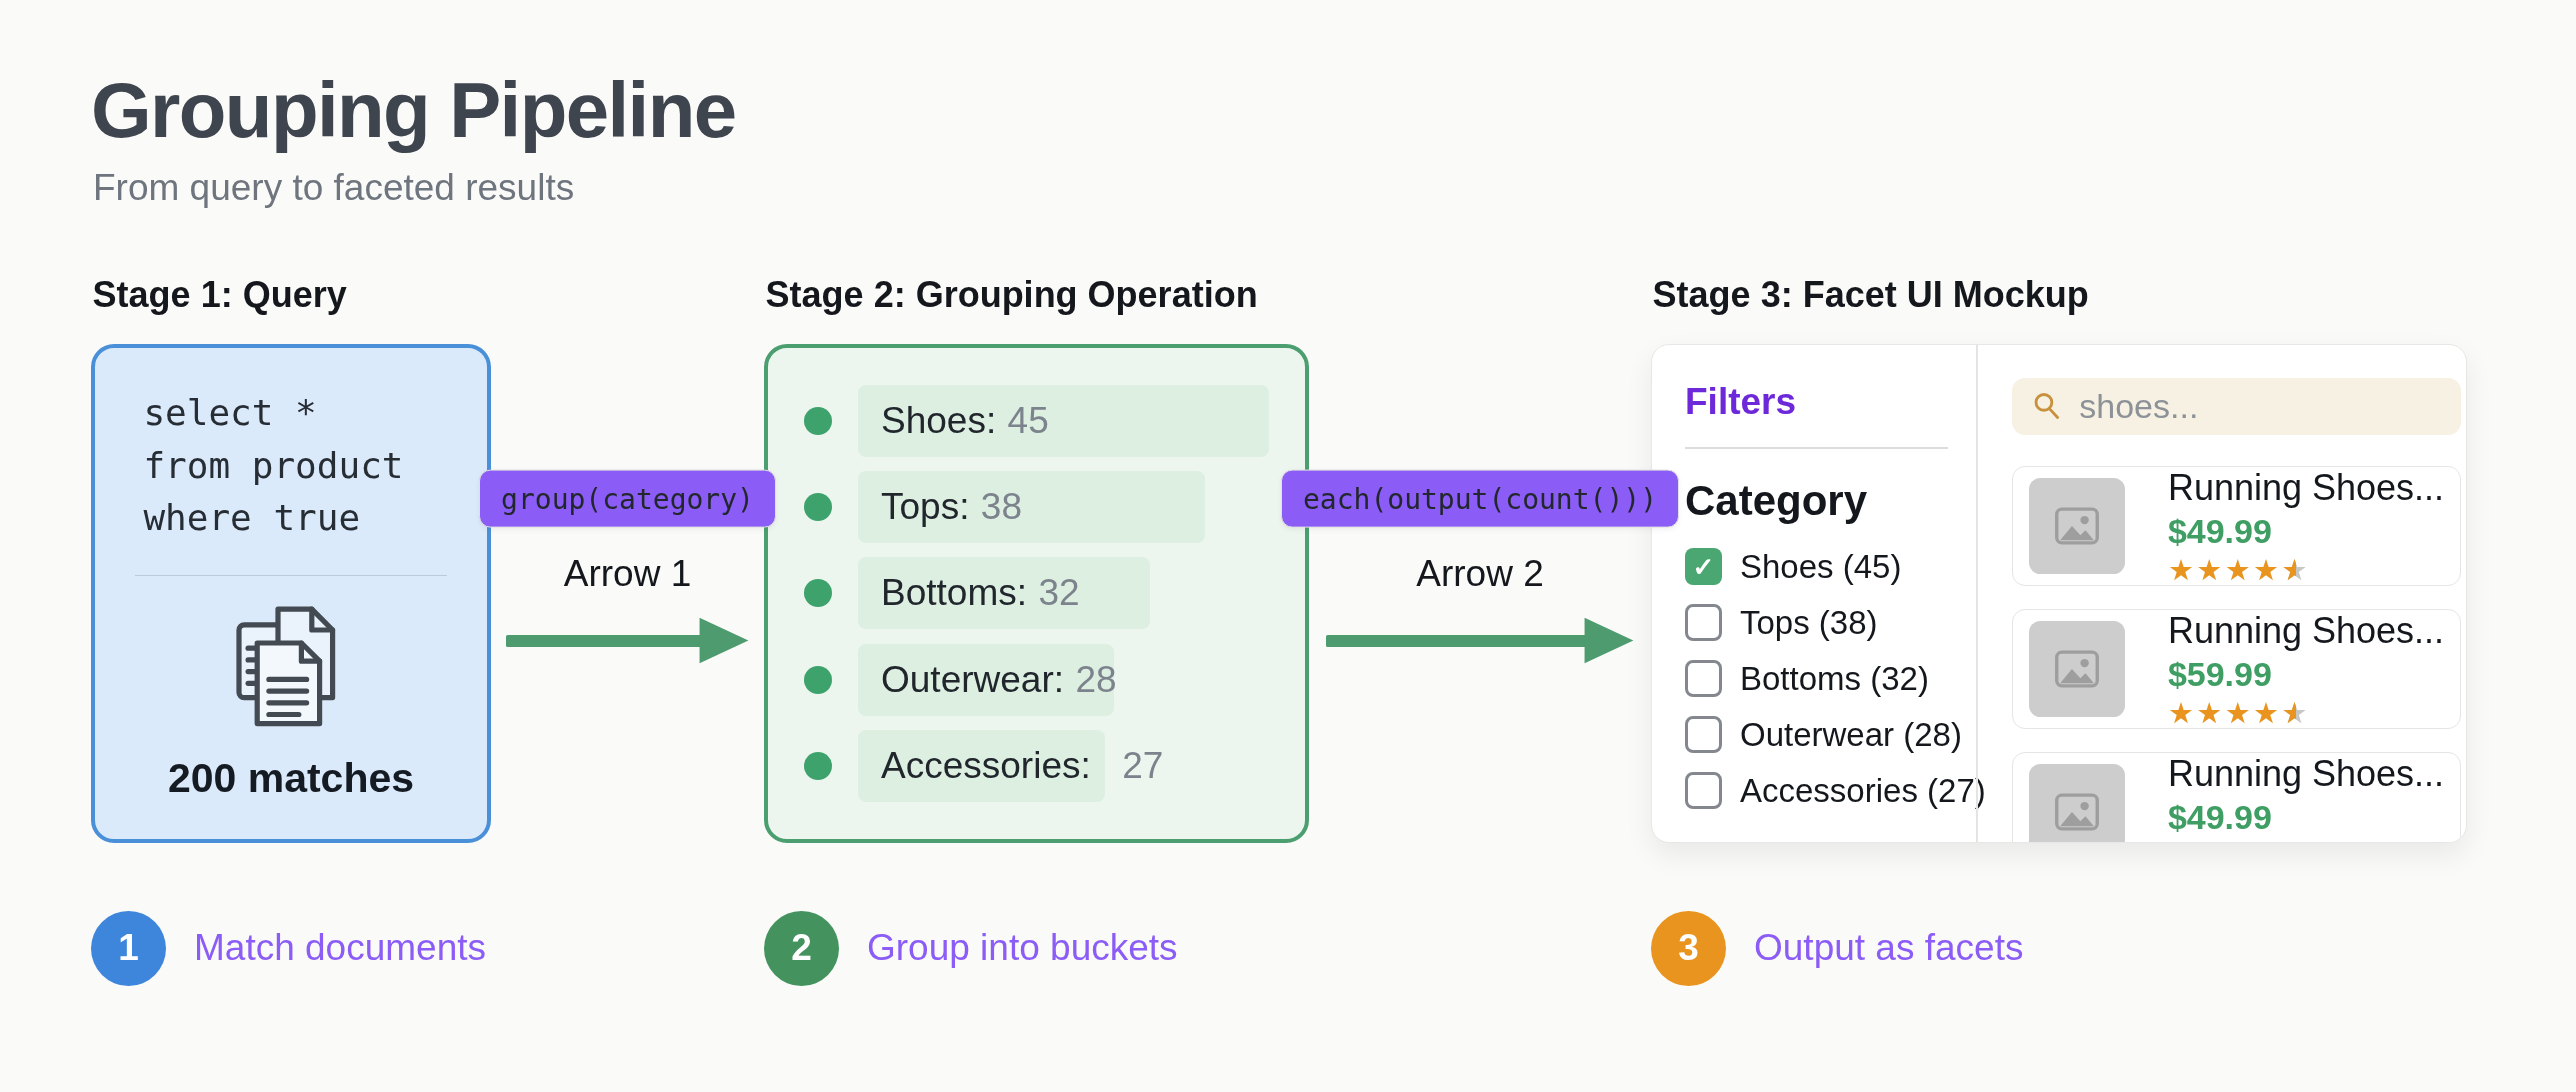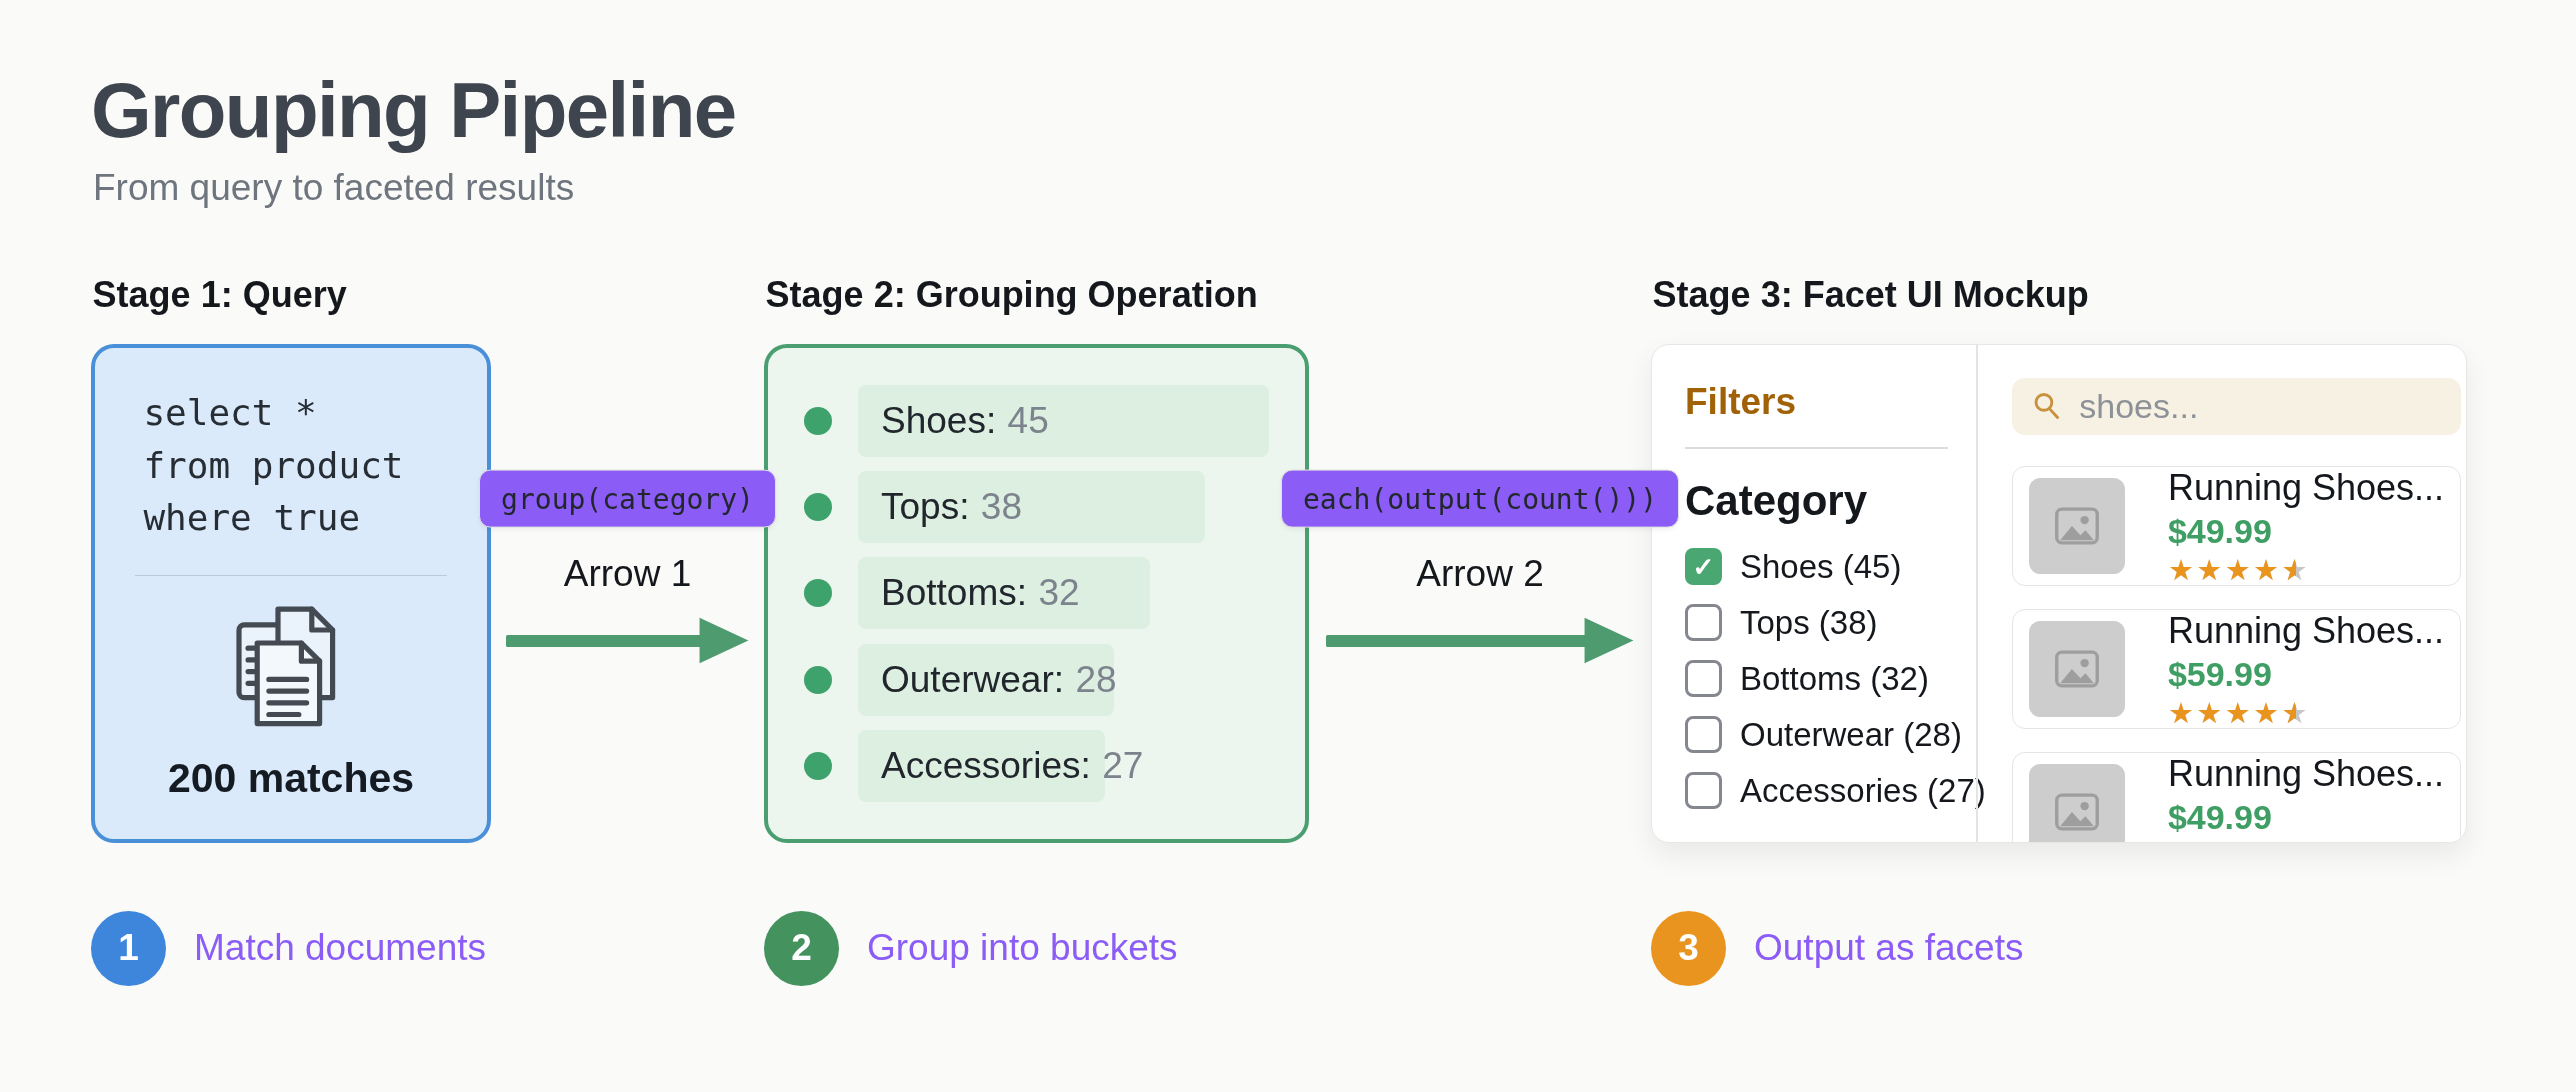--- a/index.html
+++ b/index.html
@@ -94,21 +94,21 @@
   .bar-count { font-size:37px; color:#7c838c; margin-left:11.4px; }
 
   
   .stage3-card {
     height:499px; box-sizing:border-box;
     background:#ffffff; border:1.6px solid #e7e7e5; border-radius:18px;
     box-shadow:0 11.4px 28px rgba(0,0,0,0.07);
     display:flex; overflow:hidden;
   }
   .filters-panel { width:324px; flex:none; box-sizing:border-box; padding:36px 28px 0 33px; }
-  .filters-title { font-size:37px; font-weight:700; color:#a16207; }
+  .filters-title { font-size:37px; font-weight:700; color:#6d28d9; }
   .filters-divider { height:1.6px; background:#dcdcda; margin:24.4px 0 28px; }
   .category-title { font-size:42px; font-weight:700; color:#14171c; margin-bottom:23px; }
   .facet-row { display:flex; align-items:center; margin-bottom:18px; cursor:pointer; }
   .checkbox {
     width:37px; height:37px; border-radius:8.1px; box-sizing:border-box;
     margin-right:18px; flex:none;
     display:flex; align-items:center; justify-content:center;
   }
   .checkbox.unchecked { border:3.3px solid #84888e; background:#ffffff; }
   .checkbox.checked { background:#4aa771; }
@@ -256,21 +256,21 @@
     <div class="bucket-bars">
       <div class="bucket-bar" style="width: 62.2%;">
         <span class="bar-label">Outerwear:</span>
         <span class="bar-count">28</span>
       </div>
     </div>
   </div>
           <div class="bucket-row">
     <span class="bucket-dot"></span>
     <div class="bucket-bars">
-      <div class="bucket-bar" style="width: 60%;">
+      <div class="bucket-bar" style="width: 60%; gap: 20px;">
         <span class="bar-label">Accessories:</span>
         <span class="bar-count">27</span>
       </div>
     </div>
   </div>
         </div>
     </div>
 
     <div class="col">
       <div class="head-space"></div>

